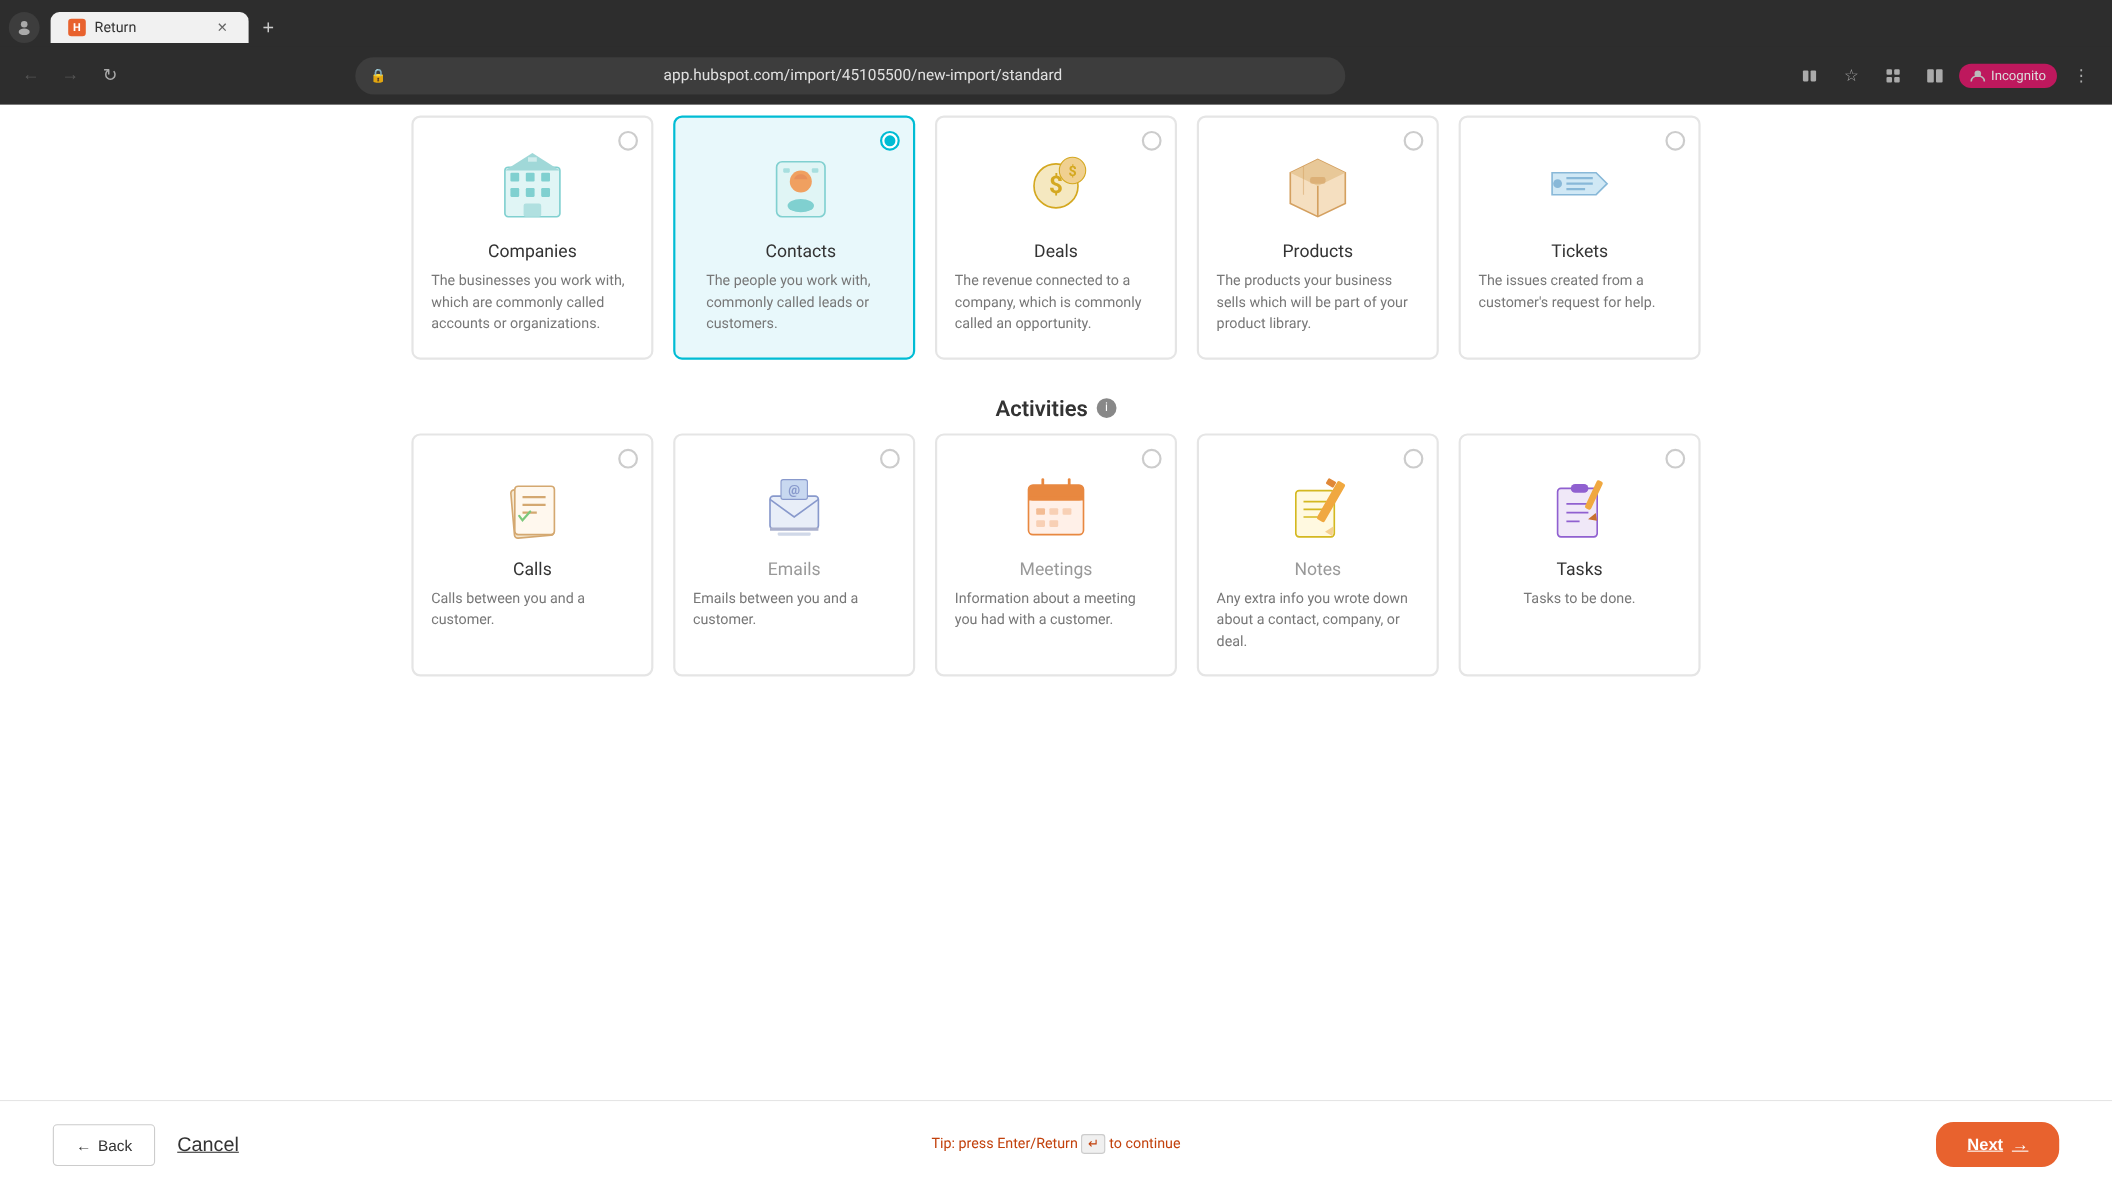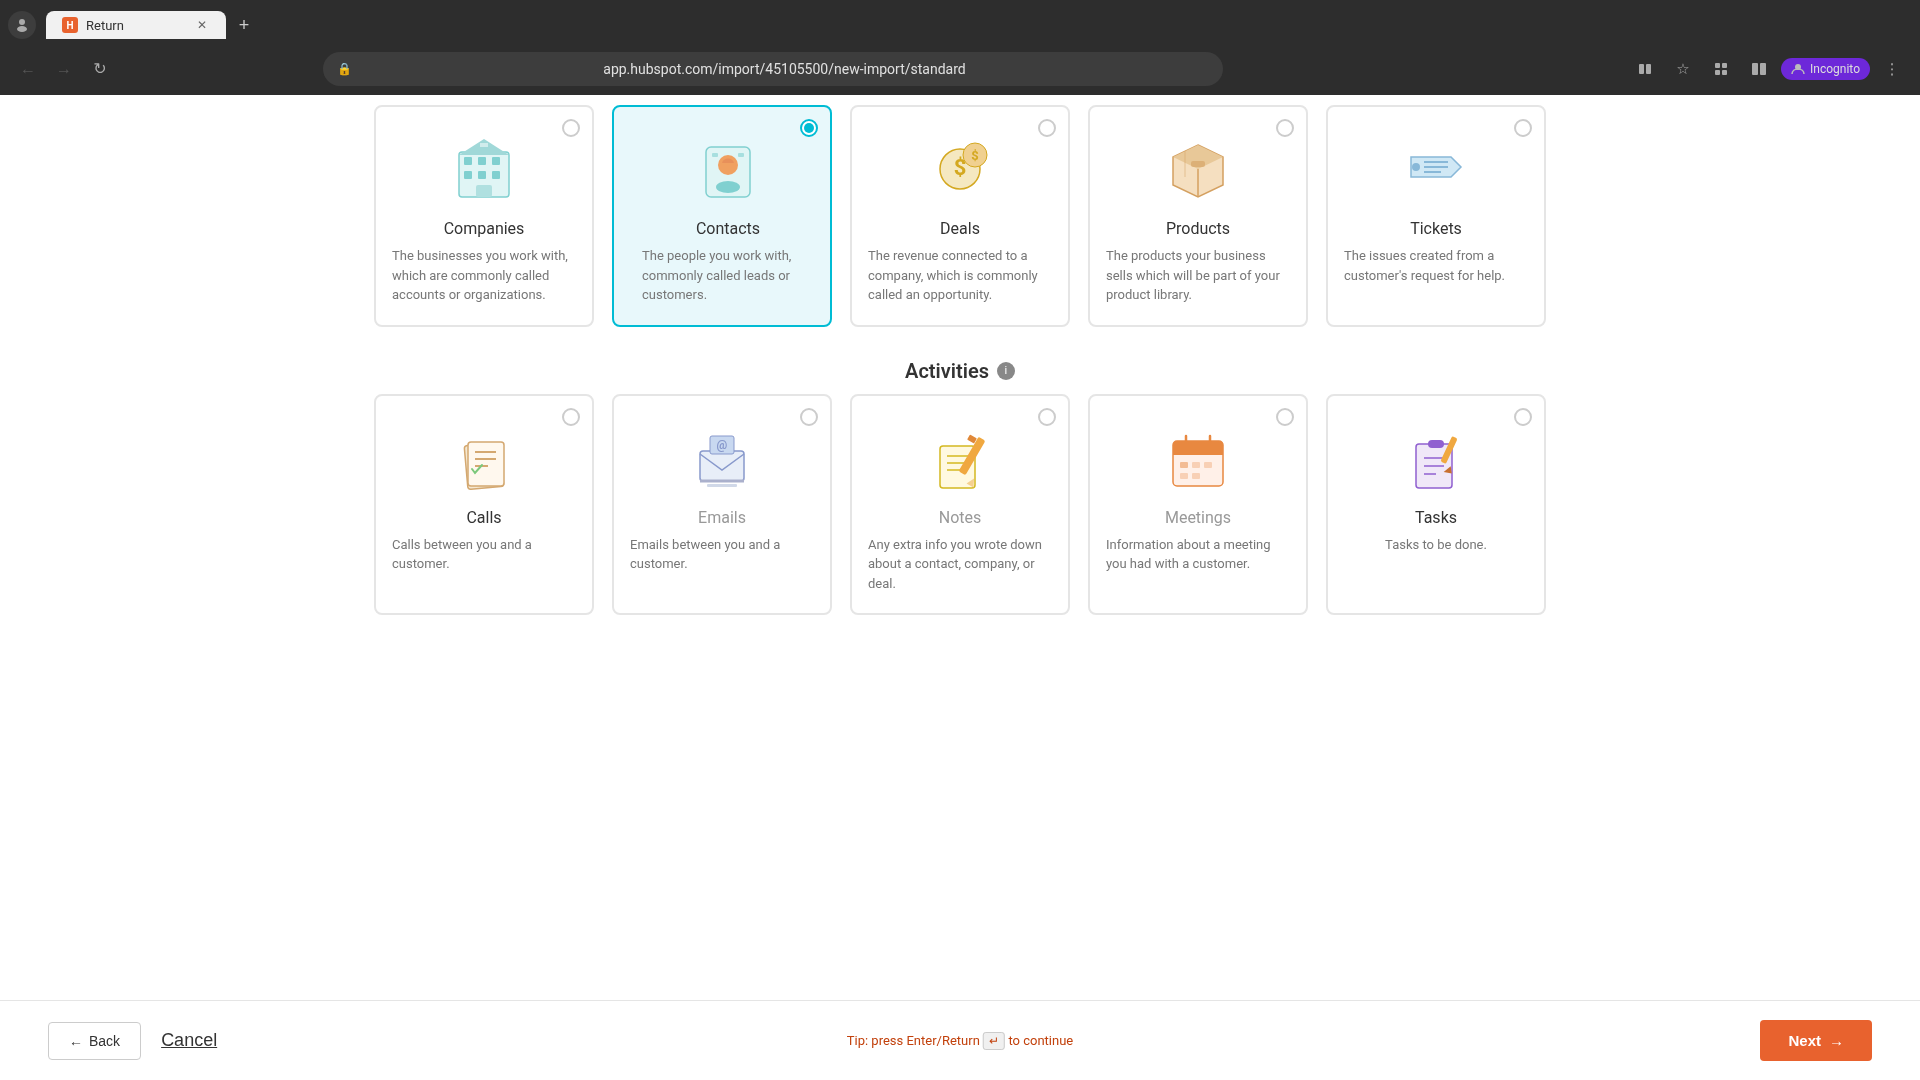--- a/index.html
+++ b/index.html
@@ -149,21 +149,21 @@
       background: transparent;
       border: none;
       color: #aaa;
       font-size: 15px;
       cursor: pointer;
       display: flex;
       align-items: center;
       justify-content: center;
     }
     .incognito-badge {
-      background: #6d28d9;
+      background: #be185d;
       color: #ddd;
       font-size: 12px;
       padding: 4px 10px;
       border-radius: 12px;
       display: flex;
       align-items: center;
       gap: 5px;
       cursor: pointer;
     }
 
@@ -337,28 +337,29 @@
       border-radius: 3px;
       padding: 1px 5px;
       font-family: inherit;
       font-size: 12px;
     }
     .next-btn {
       margin-left: auto;
       background: #e8622e;
       color: white;
       border: none;
-      border-radius: 4px;
+      border-radius: 16px;
       padding: 12px 28px;
       font-size: 15px;
       font-weight: 600;
       cursor: pointer;
       display: flex;
       align-items: center;
       gap: 8px;
+      text-decoration: underline;
     }
 
     
     .main-content::-webkit-scrollbar { width: 8px; }
     .main-content::-webkit-scrollbar-track { background: #f1f1f1; }
     .main-content::-webkit-scrollbar-thumb { background: #ccc; border-radius: 4px; }
   </style>
 </head>
 <body>
 
@@ -558,54 +559,54 @@
         </div>
         <div class="card-title muted">Emails</div>
         <div class="card-desc">Emails between you and a customer.</div>
       </div>
 
       <div class="object-card">
         <div class="card-radio"></div>
         <div class="card-icon">
           <svg width="80" height="80" viewBox="0 0 80 80" fill="none">
 
-            <rect x="20" y="30" width="35" height="42" rx="3" fill="#fff9e0" stroke="#d4b820" stroke-width="1.5"></rect>
-            <line x1="27" y1="40" x2="48" y2="40" stroke="#d4b820" stroke-width="1.5"></line>
-            <line x1="27" y1="47" x2="48" y2="47" stroke="#d4b820" stroke-width="1.5"></line>
-            <line x1="27" y1="54" x2="40" y2="54" stroke="#d4b820" stroke-width="1.5"></line>
-
-            <rect x="48" y="20" width="8" height="40" rx="2" fill="#f0a840" transform="rotate(30 52 40)"></rect>
-            <polygon points="52,62 48,70 56,70" fill="#f5d090" transform="rotate(30 52 66)"></polygon>
-            <rect x="48" y="20" width="8" height="6" rx="1" fill="#e08838" transform="rotate(30 52 23)"></rect>
-          </svg>
-        </div>
-        <div class="card-title muted">Notes</div>
-        <div class="card-desc">Any extra info you wrote down about a contact, company, or deal.</div>
-      </div>
-
-      <div class="object-card">
-        <div class="card-radio"></div>
-        <div class="card-icon">
-          <svg width="80" height="80" viewBox="0 0 80 80" fill="none">
-
             <rect x="15" y="25" width="50" height="45" rx="4" fill="#fff0e8" stroke="#e88840" stroke-width="1.5"></rect>
             <rect x="15" y="25" width="50" height="14" rx="4" fill="#e88840"></rect>
             <rect x="15" y="35" width="50" height="4" fill="#e88840"></rect>
             <line x1="28" y1="25" x2="28" y2="20" stroke="#e88840" stroke-width="2.5" stroke-linecap="round"></line>
             <line x1="52" y1="25" x2="52" y2="20" stroke="#e88840" stroke-width="2.5" stroke-linecap="round"></line>
 
             <rect x="22" y="46" width="8" height="6" rx="1" fill="#e88840" opacity="0.5"></rect>
             <rect x="34" y="46" width="8" height="6" rx="1" fill="#e88840" opacity="0.3"></rect>
             <rect x="46" y="46" width="8" height="6" rx="1" fill="#e88840" opacity="0.3"></rect>
             <rect x="22" y="57" width="8" height="6" rx="1" fill="#e88840" opacity="0.3"></rect>
             <rect x="34" y="57" width="8" height="6" rx="1" fill="#e88840" opacity="0.3"></rect>
           </svg>
         </div>
         <div class="card-title muted">Meetings</div>
         <div class="card-desc">Information about a meeting you had with a customer.</div>
+      </div>
+
+      <div class="object-card">
+        <div class="card-radio"></div>
+        <div class="card-icon">
+          <svg width="80" height="80" viewBox="0 0 80 80" fill="none">
+
+            <rect x="20" y="30" width="35" height="42" rx="3" fill="#fff9e0" stroke="#d4b820" stroke-width="1.5"></rect>
+            <line x1="27" y1="40" x2="48" y2="40" stroke="#d4b820" stroke-width="1.5"></line>
+            <line x1="27" y1="47" x2="48" y2="47" stroke="#d4b820" stroke-width="1.5"></line>
+            <line x1="27" y1="54" x2="40" y2="54" stroke="#d4b820" stroke-width="1.5"></line>
+
+            <rect x="48" y="20" width="8" height="40" rx="2" fill="#f0a840" transform="rotate(30 52 40)"></rect>
+            <polygon points="52,62 48,70 56,70" fill="#f5d090" transform="rotate(30 52 66)"></polygon>
+            <rect x="48" y="20" width="8" height="6" rx="1" fill="#e08838" transform="rotate(30 52 23)"></rect>
+          </svg>
+        </div>
+        <div class="card-title muted">Notes</div>
+        <div class="card-desc">Any extra info you wrote down about a contact, company, or deal.</div>
       </div>
 
       <div class="object-card">
         <div class="card-radio"></div>
         <div class="card-icon">
           <svg width="80" height="80" viewBox="0 0 80 80" fill="none">
 
             <rect x="20" y="28" width="36" height="44" rx="3" fill="#f0e8f8" stroke="#9060d0" stroke-width="1.5"></rect>
             <rect x="32" y="24" width="16" height="8" rx="4" fill="#9060d0"></rect>
             <line x1="28" y1="42" x2="48" y2="42" stroke="#9060d0" stroke-width="1.5"></line>

